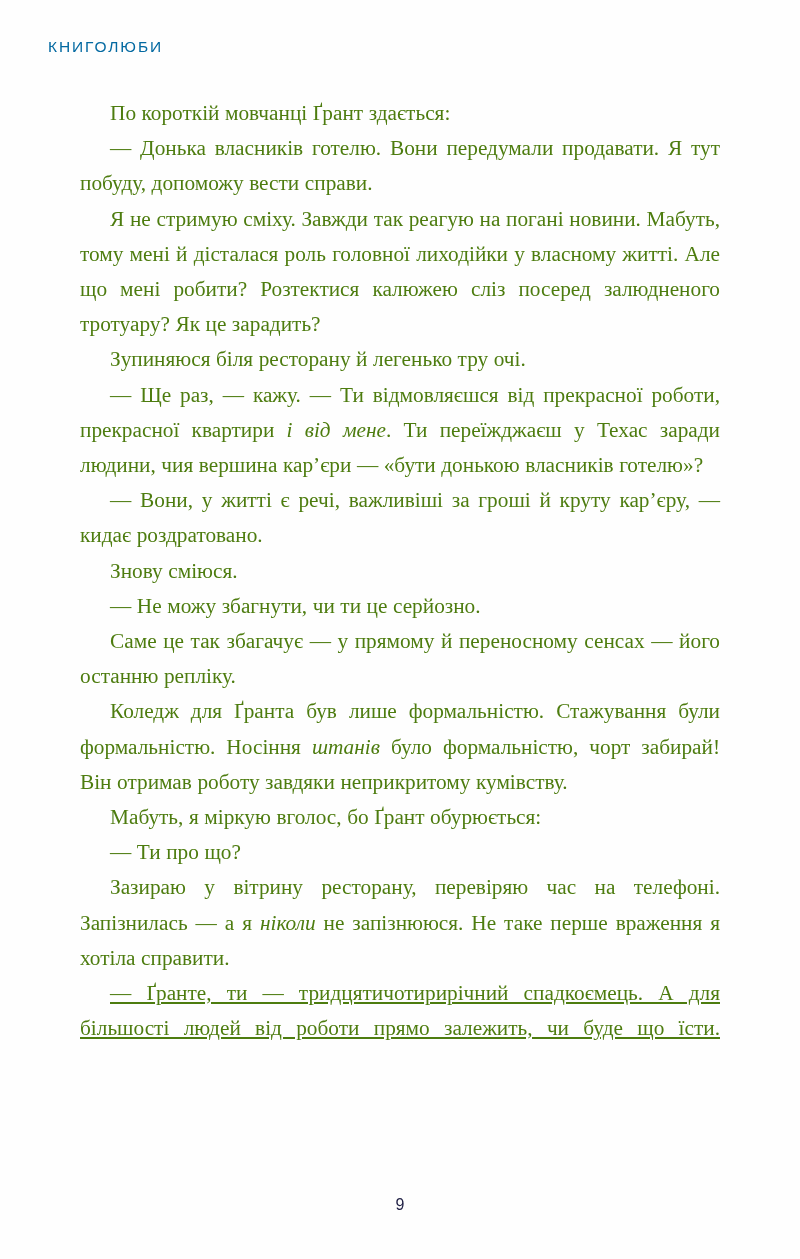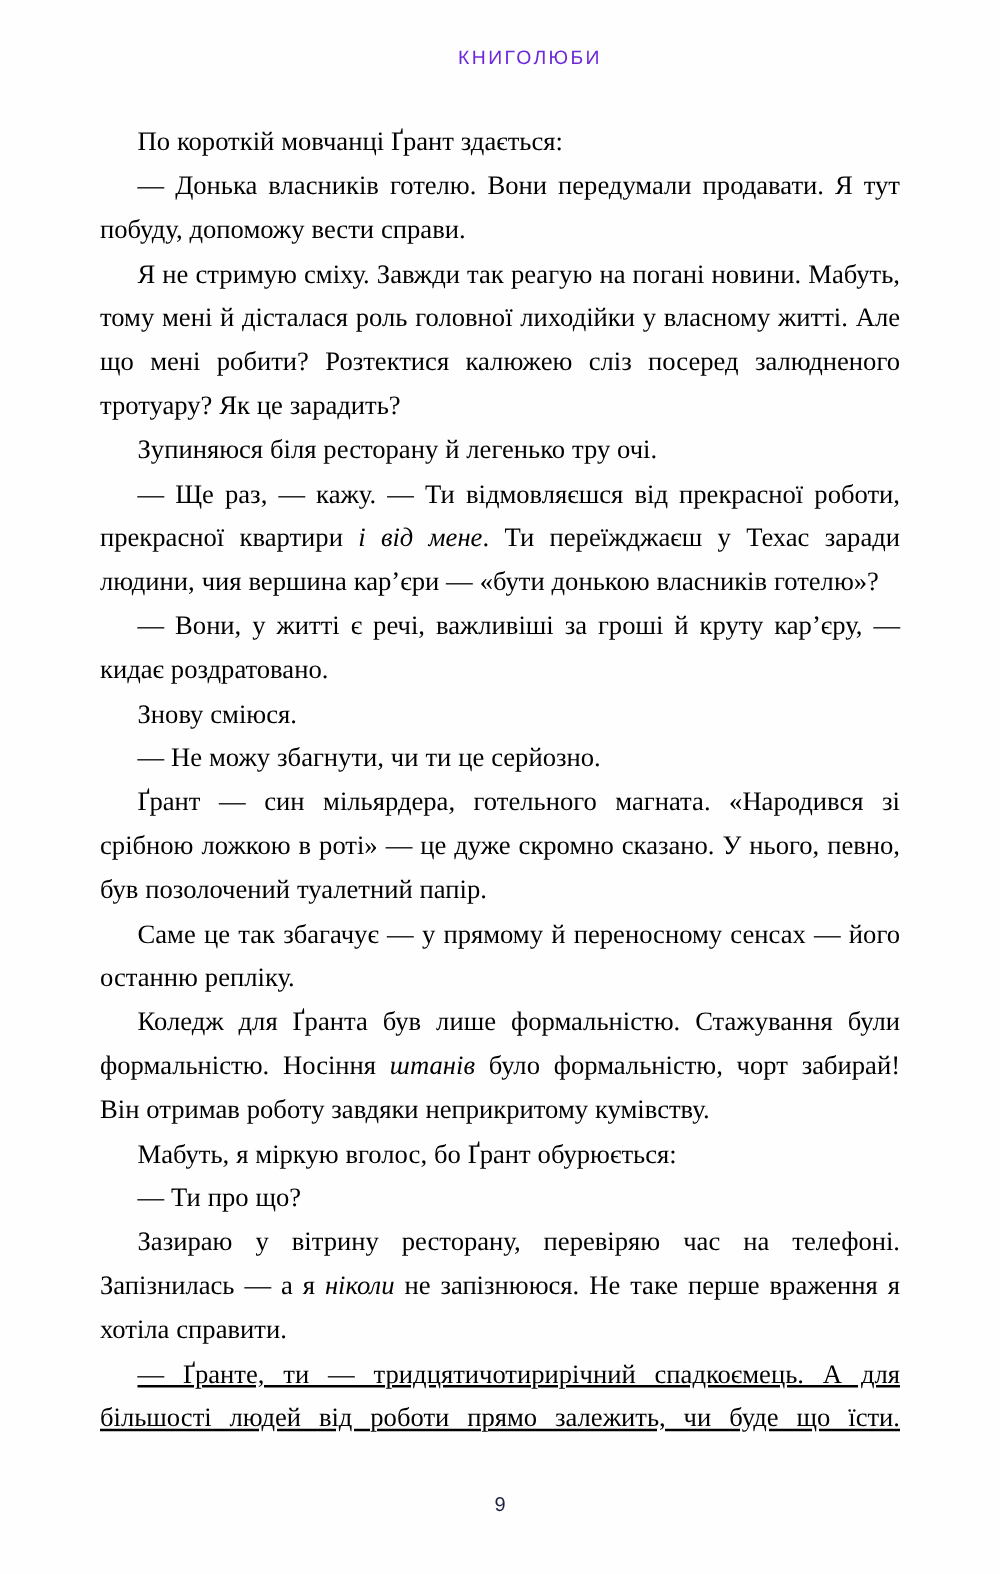--- a/index.html
+++ b/index.html
@@ -23,45 +23,44 @@
     inset: 0;
     background: #fefefe;
   }
 
   
   .running-head {
     position: absolute;
     top: 38px;
     left: 0;
     right: 0;
-    text-align: center;
     font-family: "Liberation Sans", "DejaVu Sans", sans-serif;
     font-size: 15.5px;
     letter-spacing: 1.9px;
-    color: #6d28d9;
+    color: #0369a1;
     font-weight: 400;
     margin-left: 48px;
   }
 
   
   .text-block {
     position: absolute;
     top: 96px;
     left: 80px;
     width: 640px;
   }
 
   p.para {
     margin: 0;
     text-align: justify;
     text-justify: inter-word;
     text-indent: 30px;
     font-size: 21.3px;
     line-height: 35.2px;
-    color: #000000;
+    color: #4d7c0f;
     hyphens: manual;
     -webkit-hyphens: manual;
     word-spacing: 0.2px;
   }
 
   p.para.last-line-full {
     text-align-last: justify;
     text-decoration: underline;
   }
 
@@ -102,21 +101,20 @@
     <p class="para">
       <span>— Ще раз, — кажу. — Ти відмовляєшся від прекрасної роботи, прекрасної квартири </span><em>і від мене</em><span>. Ти переїжджаєш у Техас заради людини, чия вершина кар’єри — «бути донь­кою власників готелю»?</span>
     </p>
 
     <p class="para">— Вони, у житті є речі, важливіші за гроші й круту кар’єру, — кидає роздратовано.</p>
 
     <p class="para">Знову сміюся.</p>
 
     <p class="para">— Не можу збагнути, чи ти це серйозно.</p>
 
-    <p class="para">Ґрант — син мільярдера, готельного магната. «Наро­дився зі срібною ложкою в роті» — це дуже скромно ска­зано. У нього, певно, був позолочений туалетний папір.</p>
 
     <p class="para">Саме це так збагачує — у прямому й переносному сен­сах — його останню репліку.</p>
 
     <p class="para">
       <span>Коледж для Ґранта був лише формальністю. Стажування були формальністю. Носіння </span><em>штанів</em><span> було формальністю, чорт забирай! Він отримав роботу завдяки неприкритому кумівству.</span>
     </p>
 
     <p class="para">Мабуть, я міркую вголос, бо Ґрант обурюється:</p>
 
     <p class="para">— Ти про що?</p>

